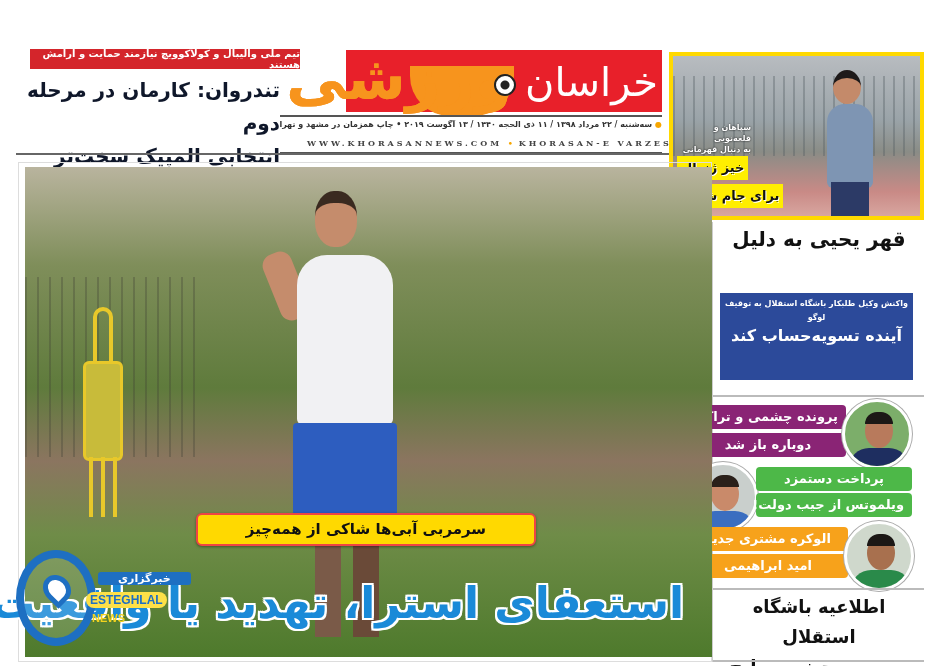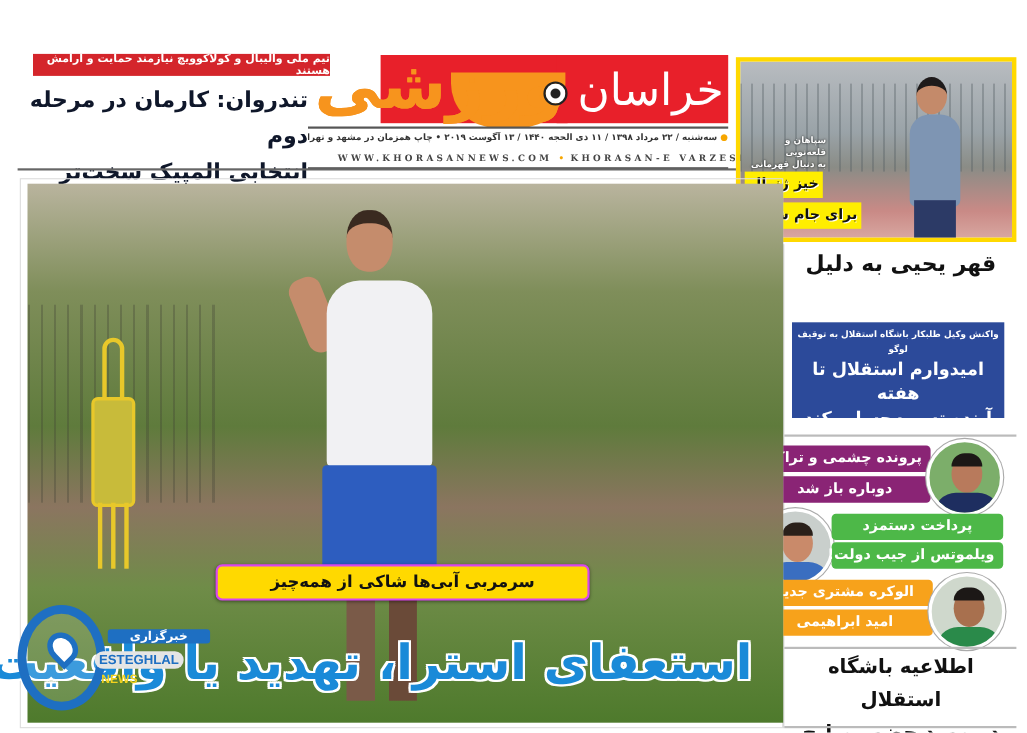--- a/index.html
+++ b/index.html
@@ -164,21 +164,21 @@
   .main-photo .coach-shorts {
     position: absolute; left: 268px; top: 256px; width: 104px; height: 96px; background: #2d5dbf;
     border-radius: 4px;
   }
   .main-photo .coach-legs {
     position: absolute; left: 290px; top: 350px; width: 64px; height: 120px;
     background: linear-gradient(90deg, #7a5a48 0 40%, transparent 40% 60%, #6a4a38 60%);
   }
   .sub-banner {
     position: absolute; left: 196px; top: 513px; width: 340px; height: 33px; background: #ffd900;
-    border: 2px solid #d946ef; border-radius: 6px; box-shadow: 0 1px 3px rgba(0,0,0,0.4);
+    border: 2px solid #ef4444; border-radius: 6px; box-shadow: 0 1px 3px rgba(0,0,0,0.4);
     direction: rtl; text-align: center; font-size: 15px; font-weight: bold; line-height: 29px; color: #111;
   }
   .main-headline {
     position: absolute; left: 100px; top: 568px; width: 584px; direction: rtl; text-align: center;
     font-size: 44px; font-weight: bold; color: #1a8ad8; line-height: 70px; white-space: nowrap;
     text-shadow: 2px 0 0 #fff, -2px 0 0 #fff, 0 2px 0 #fff, 0 -2px 0 #fff, 2px 2px 0 #fff, -2px -2px 0 #fff, 2px -2px 0 #fff, -2px 2px 0 #fff;
   }
 
   
   .wm-ring {
@@ -188,21 +188,21 @@
   .wm-pin {
     position: absolute; left: 44px; top: 574px; width: 26px; height: 30px; border-radius: 50% 50% 50% 0;
     background: #fff; border: 5px solid #1e6fc2; transform: rotate(-45deg);
   }
   .wm-fa {
     position: absolute; left: 98px; top: 572px; font-size: 11px; font-weight: bold; color: #fff;
     background: #1e6fc2; padding: 0 20px; direction: rtl; border-radius: 3px;
   }
   .wm-en {
     position: absolute; left: 86px; top: 592px; font-size: 12px; font-weight: bold; color: #1e6fc2;
-    background: #e5e5e5; padding: 1px 4px; border-radius: 8px; font-family: "Liberation Sans", sans-serif;
+    background: #fde047; padding: 1px 4px; border-radius: 8px; font-family: "Liberation Sans", sans-serif;
   }
   .wm-news {
     position: absolute; left: 92px; top: 612px; font-size: 11px; font-weight: bold; color: #f2d21e;
     font-family: "Liberation Sans", sans-serif;
   }
 </style>
 </head>
 <body>
 
 <div class="kicker">تیم ملی والیبال و کولاکوویچ نیازمند حمایت و آرامش هستند</div>
@@ -246,21 +246,20 @@
   <div class="tag tag1">خیز ژنرال</div>
   <div class="tag tag2">برای جام ششم</div>
 </div>
 
 <div class="right-col-line"></div>
 <div class="story1">
   <div>قهر یحیی به دلیل</div>
 </div>
 <div class="blue-box">
   <div class="kick">واکنش وکیل طلبکار باشگاه استقلال به توقیف لوگو</div>
-  <div class="head">امیدوارم استقلال تا هفته</div>
   <div class="head">آینده تسویه‌حساب کند</div>
 </div>
 <div class="hr-right" style="top:395px"></div>
 
 <div class="pill purple" style="right:88px; top:405px;">پرونده چشمی و تراکتور</div>
 <div class="pill purple" style="right:88px; top:433px; width:156px; text-align:center;">دوباره باز شد</div>
 <div class="avatar" style="left:842px; top:399px; background:#7cae6a;">
   <div class="face"></div>
   <div class="hair"></div>
   <div class="shirt" style="background:#1e2e60;"></div>

